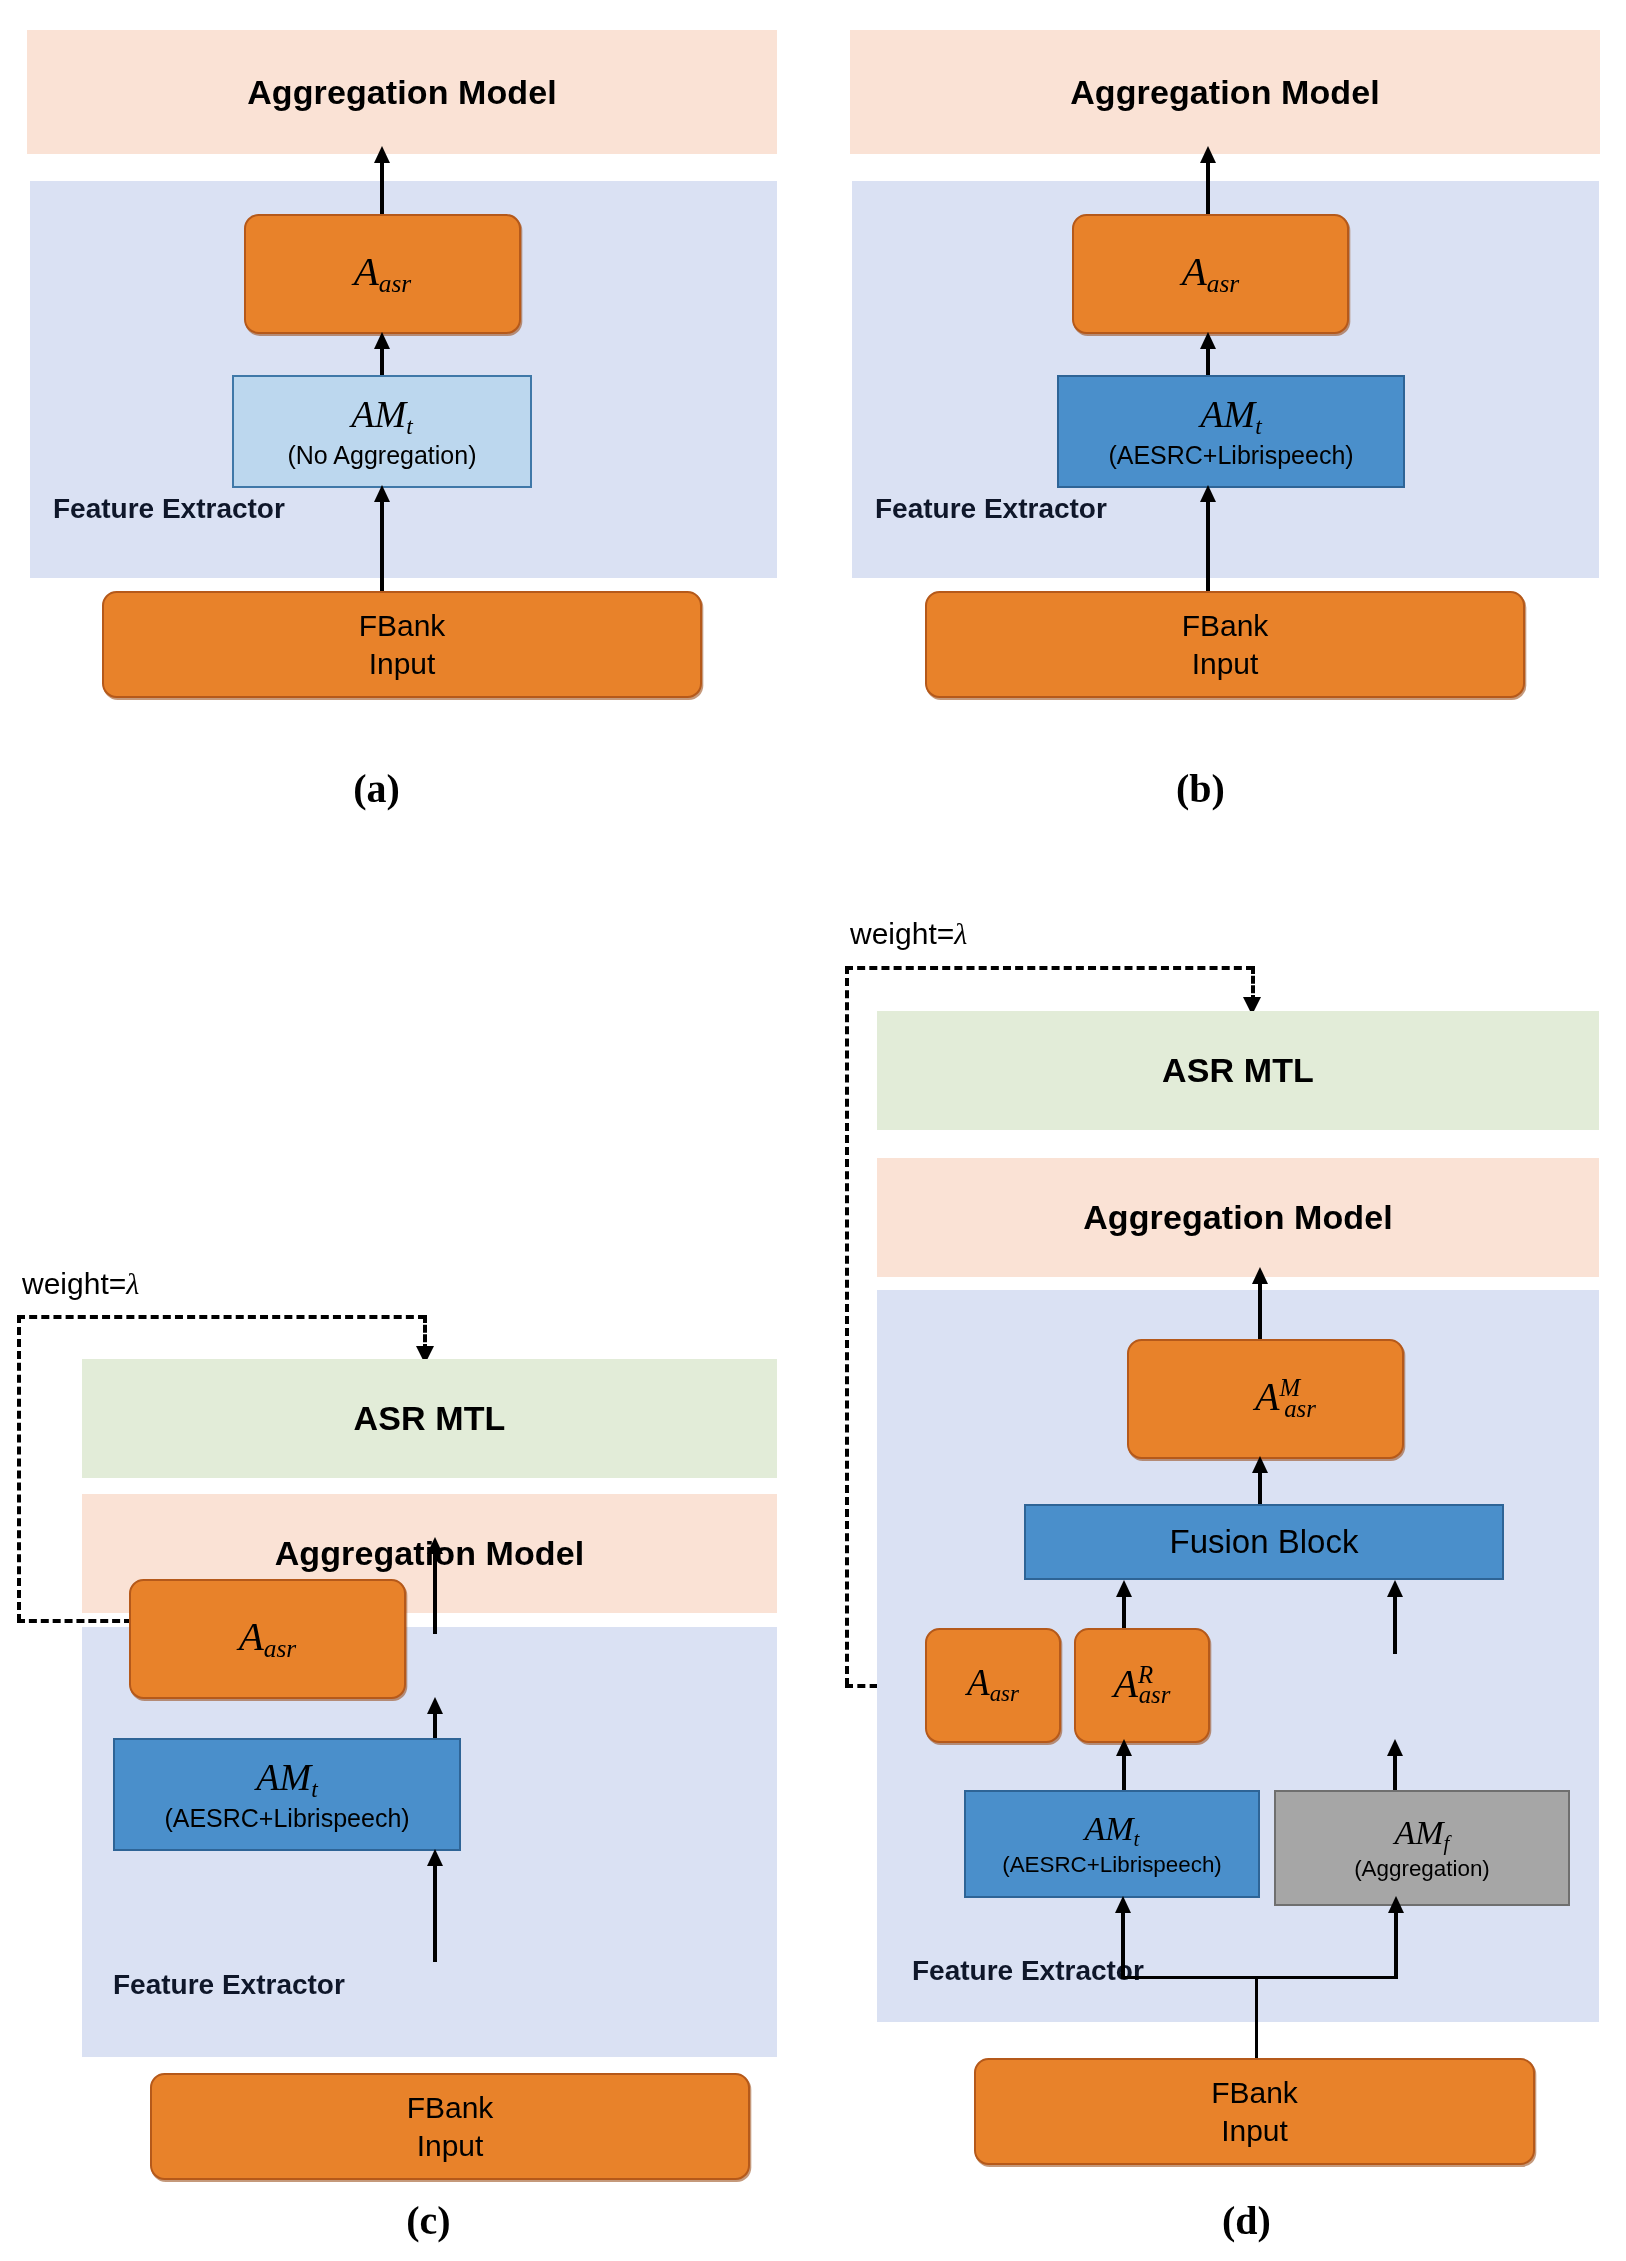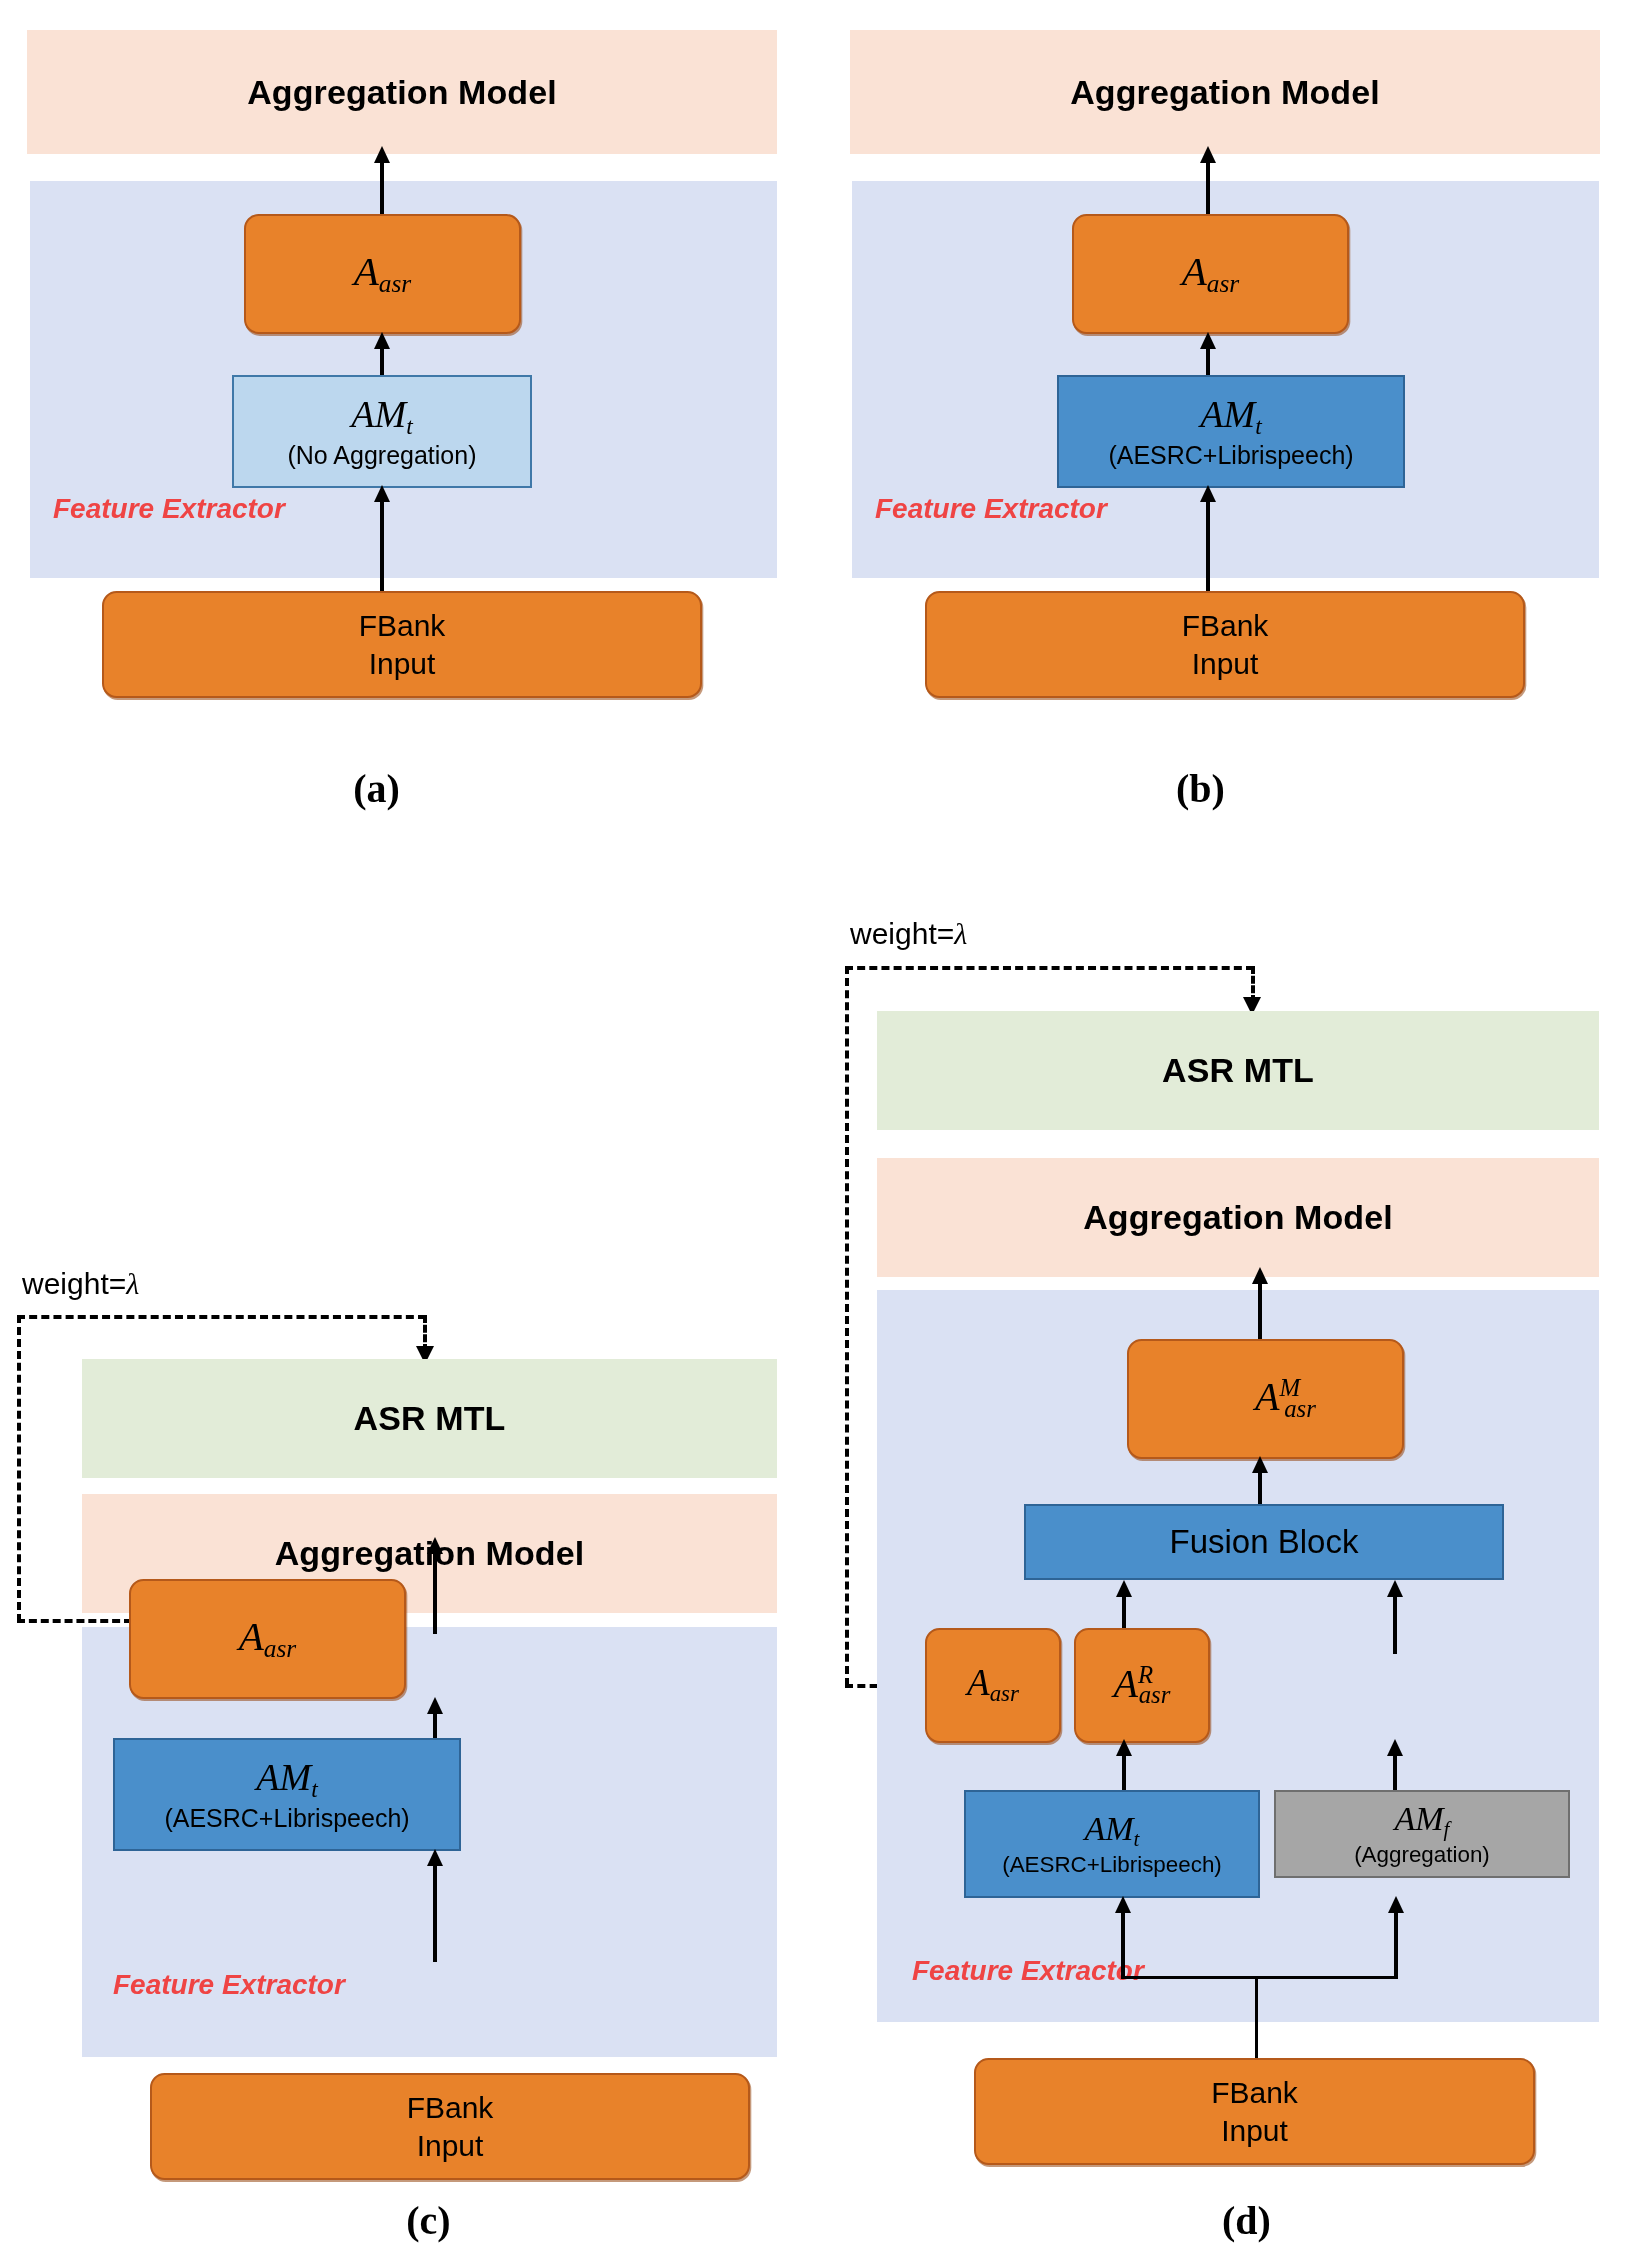--- a/index.html
+++ b/index.html
@@ -9,21 +9,21 @@
   .panel{position:absolute;}
 
   
   .band{position:absolute;display:flex;align-items:center;justify-content:center;}
   .band-agg{background:#fae2d5;}
   .band-fe{background:#dae1f3;}
   .band-mtl{background:#e2ecd8;}
   .band-label{font-weight:bold;color:#000;letter-spacing:0.1px;}
 
   
-  .fe-caption{position:absolute;font-weight:bold;color:#ef4444;white-space:nowrap;font-style:italic;}
+  .fe-caption{position:absolute;font-weight:bold;color:#0f172a;white-space:nowrap;}
 
   
   .blk{position:absolute;box-sizing:border-box;display:flex;flex-direction:column;
        align-items:center;justify-content:center;text-align:center;color:#000;}
   .blk-orange{background:#e8822a;border:2px solid #b5591a;border-radius:14.5px;
               box-shadow:1.3px 2px 0 rgba(150,70,15,.55);}
   .blk-blue{background:#4a8fcb;border:2px solid #2e6496;}
   .blk-bluelt{background:#bcd7ee;border:2px solid #3f78a8;}
   .blk-gray{background:#a6a6a6;border:2px solid #6f6f6f;}
 
@@ -284,21 +284,21 @@
     <div class="head"></div>
   </div>
 
   <div class="blk blk-blue" style="left:964px;top:1790px;width:296px;height:108px;">
     <span class="mathlabel" style="font-size:34px;">
       <span>AM</span><span class="sub">t</span>
     </span>
     <span class="subnote" style="font-size:22.4px;margin-top:2.6px;">(AESRC+Librispeech)</span>
   </div>
 
-  <div class="blk blk-gray" style="left:1274px;top:1790px;width:296px;height:88px;">
+  <div class="blk blk-gray" style="left:1274px;top:1790px;width:296px;height:116px;">
     <span class="mathlabel" style="font-size:34px;">
       <span>AM</span><span class="sub">f</span>
     </span>
     <span class="subnote" style="font-size:22.4px;margin-top:2.6px;">(Aggregation)</span>
   </div>
 
   <div class="vline" style="left:1255px;top:1978px;height:87px;"></div>
   <div class="hline" style="left:1121px;top:1976px;width:274px;"></div>
   <div class="arrow" style="left:1110px;top:1896px;width:26px;height:83px;">
     <div class="shaft" style="top:13px;height:70px;"></div>

